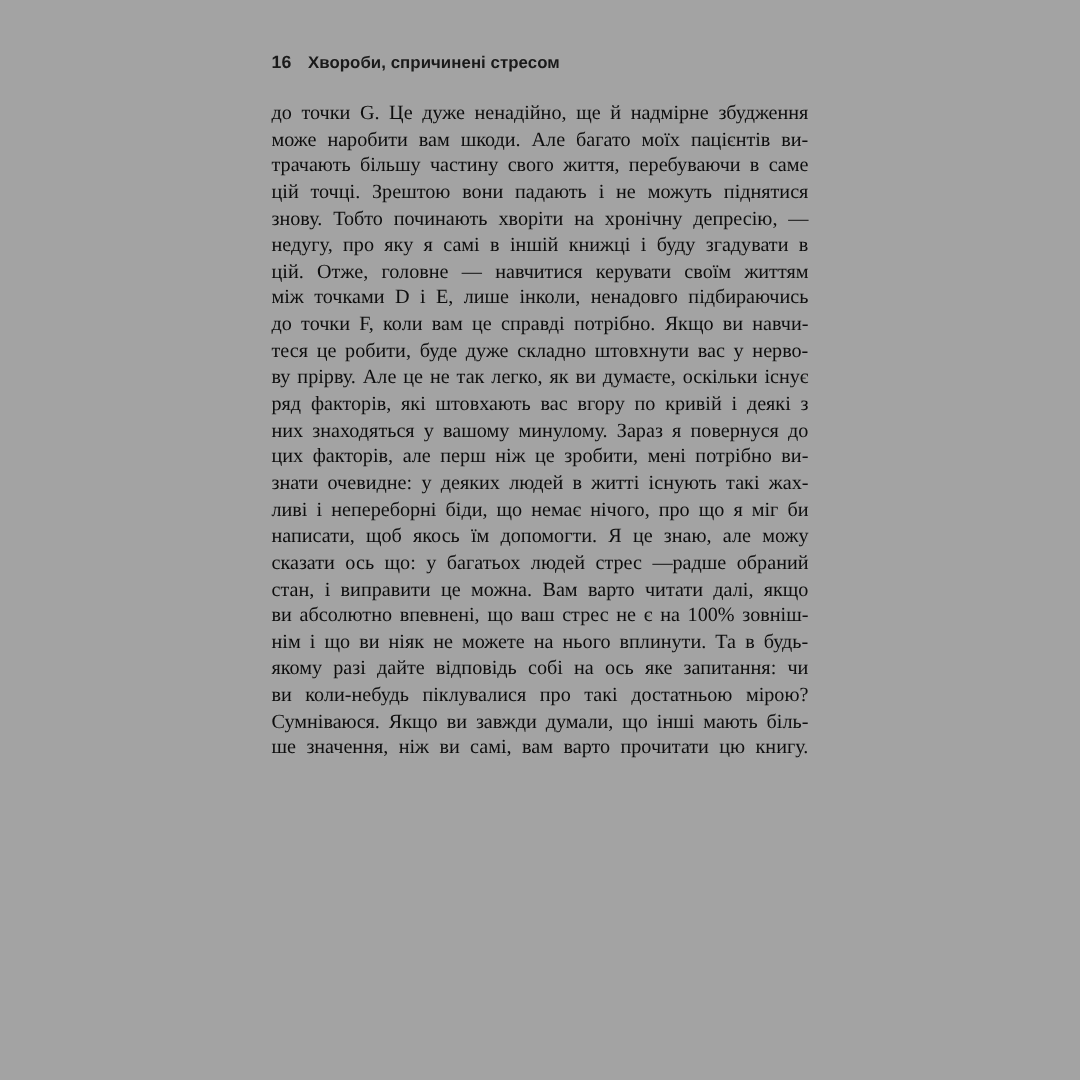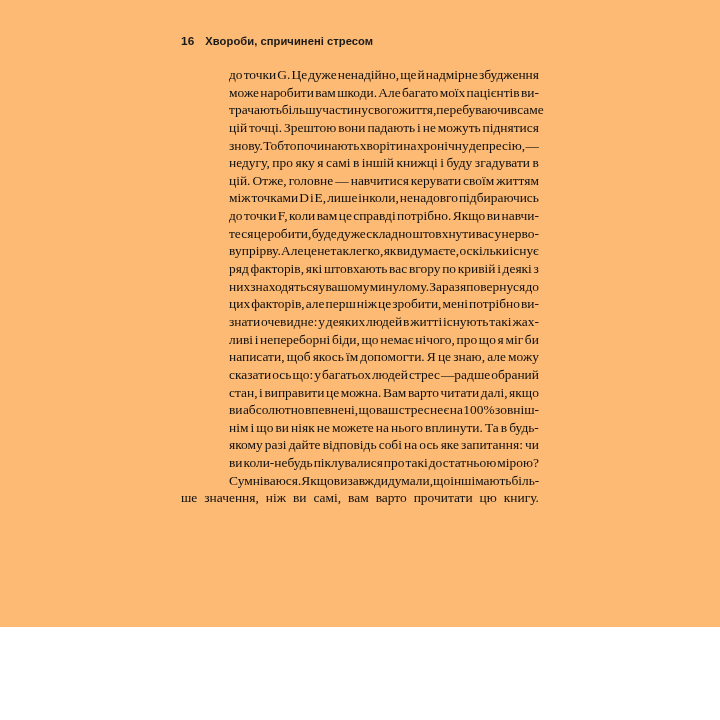--- a/index.html
+++ b/index.html
@@ -10,22 +10,22 @@
   body {
     width: 720px;
     height: 720px;
     overflow: hidden;
     font-family: "Liberation Serif", "DejaVu Serif", serif;
     color: #111111;
   }
   .page {
     position: relative;
     width: 720px;
-    height: 627px;
-    background: #fdba74;
+    height: 720px;
+    background: #a3a3a3;
   }
 
   
   .running-head {
     position: absolute;
     left: 181px;
     top: 34px;
     width: 358px;
     display: flex;
     align-items: baseline;
@@ -59,21 +59,20 @@
   }
   .tline {
     display: flex;
     white-space: nowrap;
     height: 17.65px;
     overflow: visible;
   }
   
   .tline.just {
     justify-content: space-between;
-    margin-left: 48px;
   }
   .tline.last {
     justify-content: space-between;
   }
   .tline .w {
     display: inline-block;
   }
   
   .tline.last .w + .w {
     margin-left: 0.27em;

